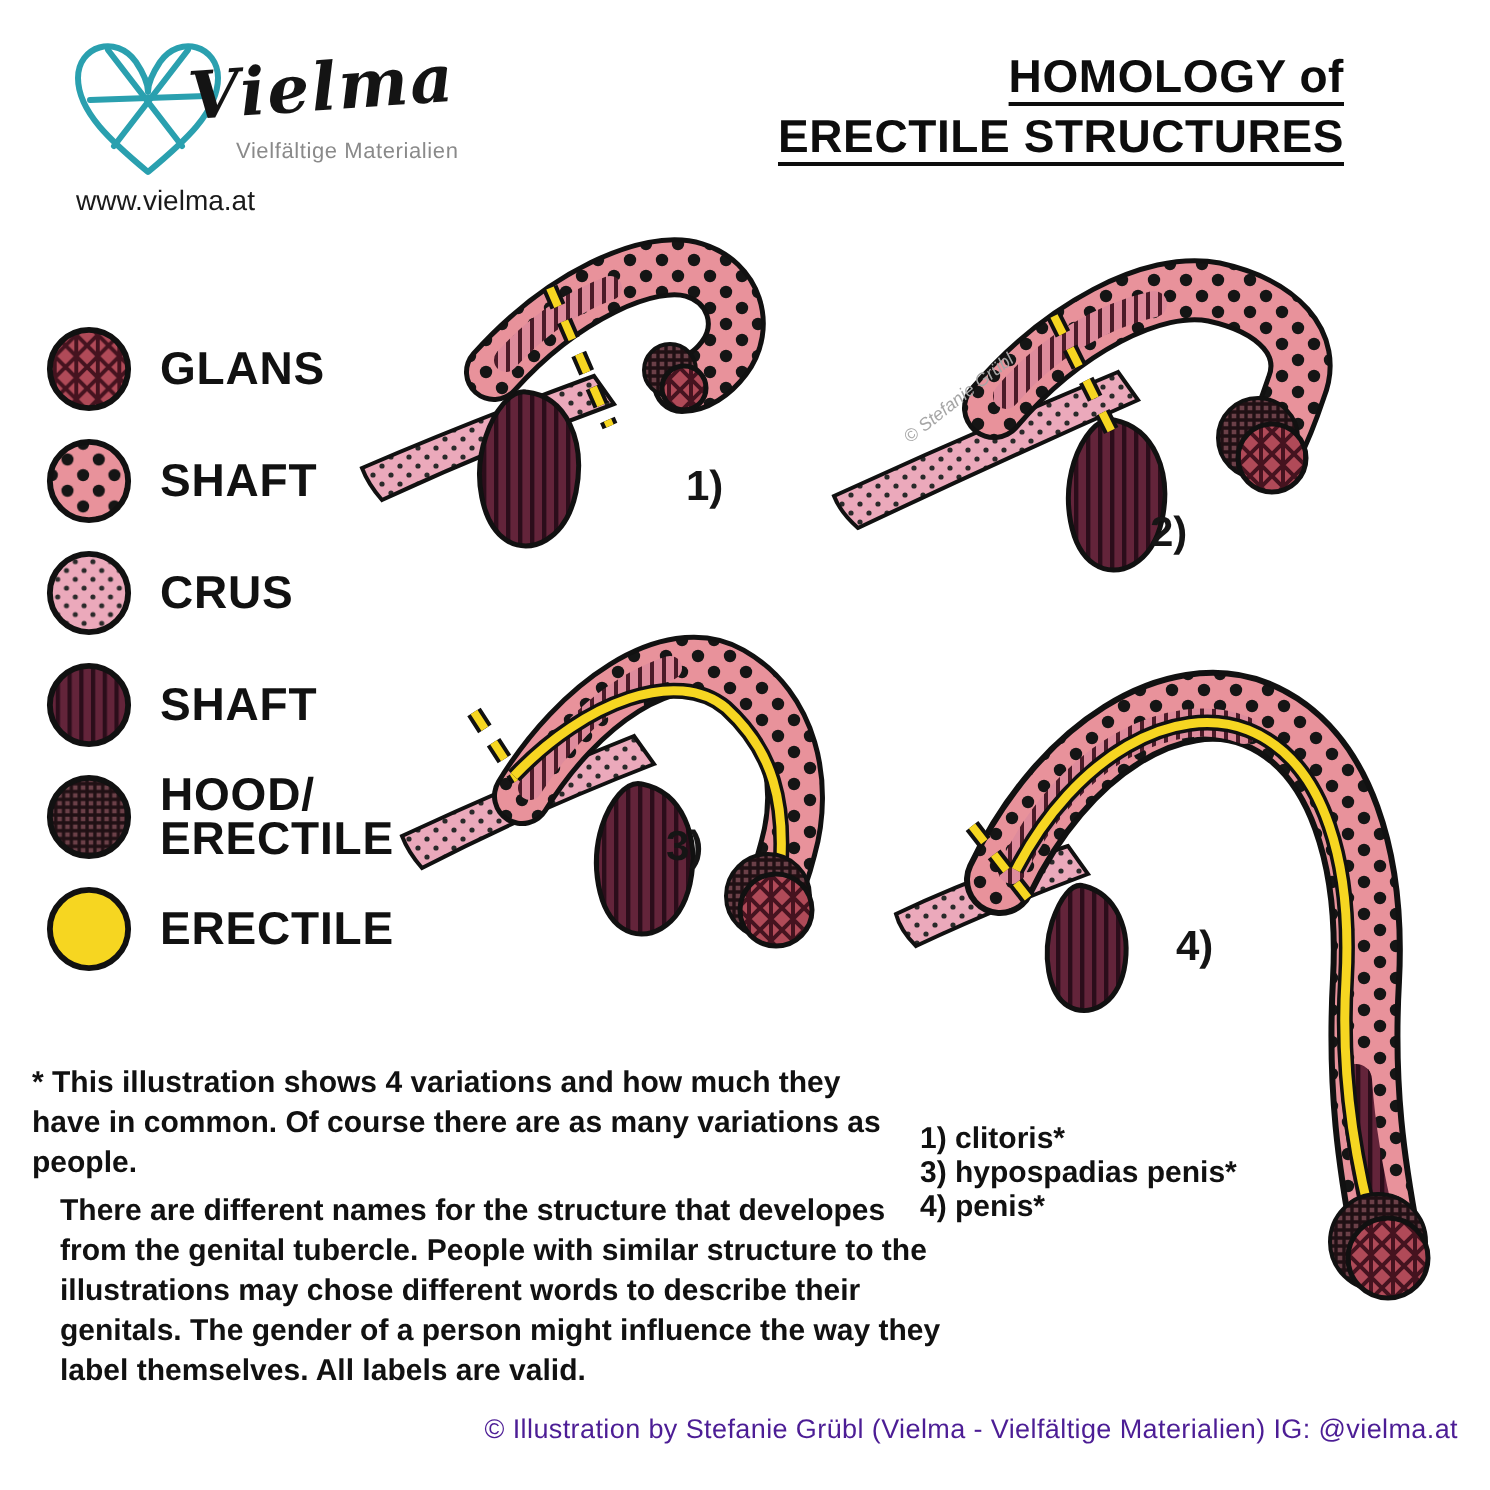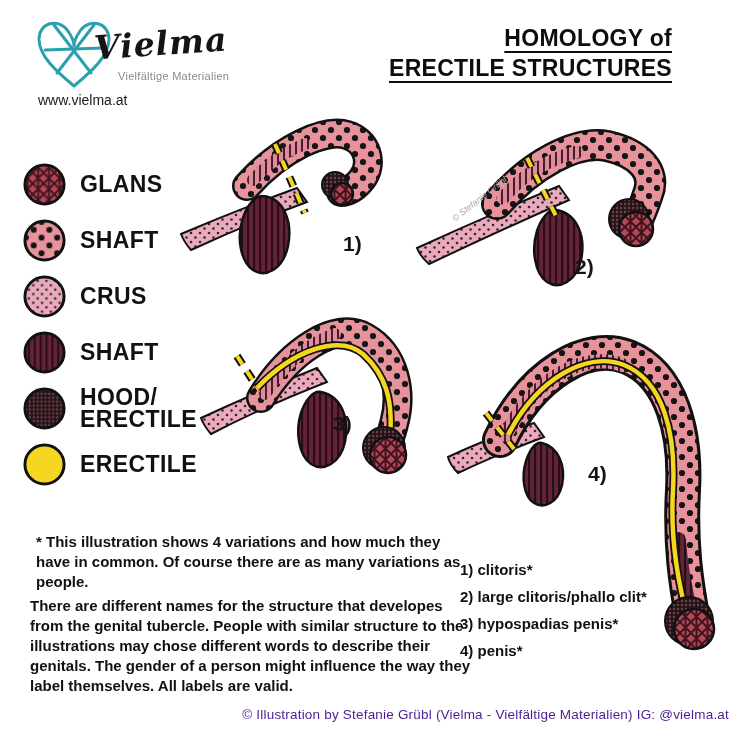--- a/index.html
+++ b/index.html
@@ -36,24 +36,24 @@
   
   .fig{pointer-events:none;}
   .fig-num{font-size:21px;font-weight:600;color:#151515;}
 
   .watermark{
     left:446px;top:194px;font-size:9px;color:#a6a6a6;transform:rotate(-38deg);
     font-style:italic;white-space:nowrap;
   }
 
   
-  .note1{left:36px;top:532px;width:434px;font-size:15px;font-weight:700;line-height:1.34;}
+  .note1{left:16px;top:532px;width:434px;font-size:15px;font-weight:700;line-height:1.34;}
   .note2{left:30px;top:596px;width:450px;font-size:15px;font-weight:700;line-height:1.34;}
 
-  .variants{left:460px;top:561px;display:flex;flex-direction:column;gap:10px;
+  .variants{left:460px;top:561px;display:flex;flex-direction:column;
     font-size:15px;font-weight:600;}
 
   .footer{right:16px;top:707px;font-size:13.5px;color:#4c1d95;letter-spacing:.2px;}
 </style>
 </head>
 <body>
 
 <div class="canvas">
 
   <svg width="0" height="0" style="position:absolute" aria-hidden="true">
@@ -214,20 +214,19 @@
   <div class="abs fig-num" style="left:333px;top:412px;">3)</div>
   <div class="abs fig-num" style="left:588px;top:462px;">4)</div>
 
   <div class="abs watermark">© Stefanie Grübl</div>
 
   <div class="abs note1">* This illustration shows 4 variations and how much they have in common. Of course there are as many variations as people.</div>
   <div class="abs note2">There are different names for the structure that developes from the genital tubercle. People with similar structure to the illustrations may chose different words to describe their genitals. The gender of a person might influence the way they label themselves. All labels are valid.</div>
 
   <div class="abs variants">
     <div>1) clitoris*</div>
-    <div>2) large clitoris/phallo clit*</div>
     <div>3) hypospadias penis*</div>
     <div>4) penis*</div>
   </div>
 
   <div class="abs footer">© Illustration by Stefanie Grübl (Vielma - Vielfältige Materialien) IG: @vielma.at</div>
 
 </div>
 
 </body></html>

